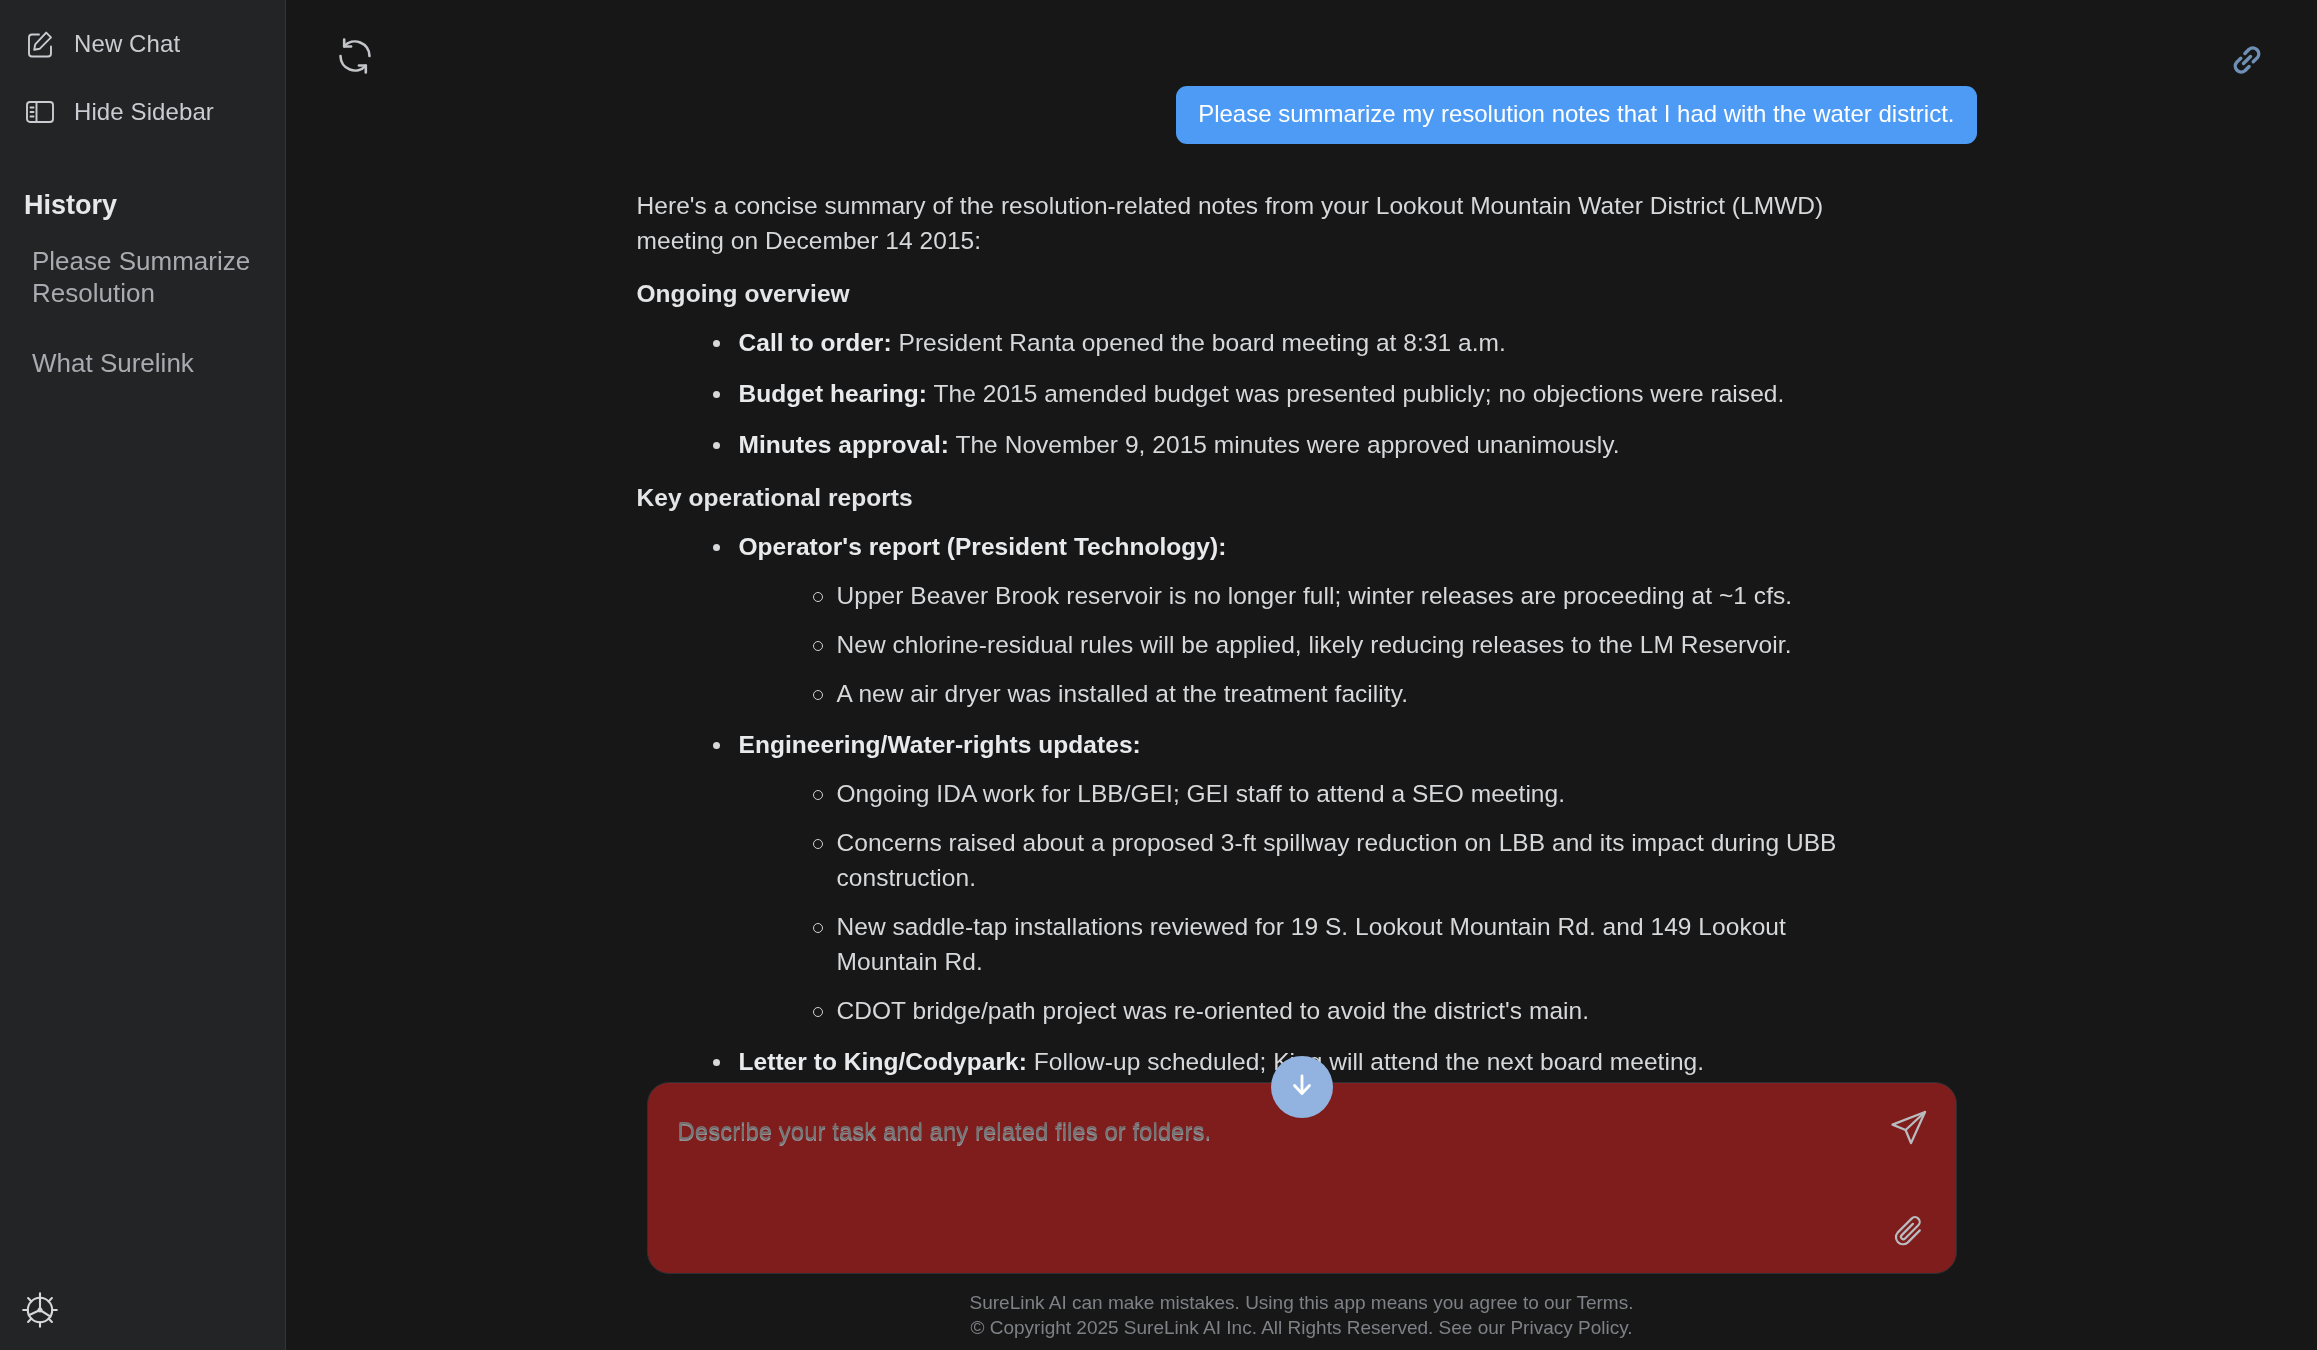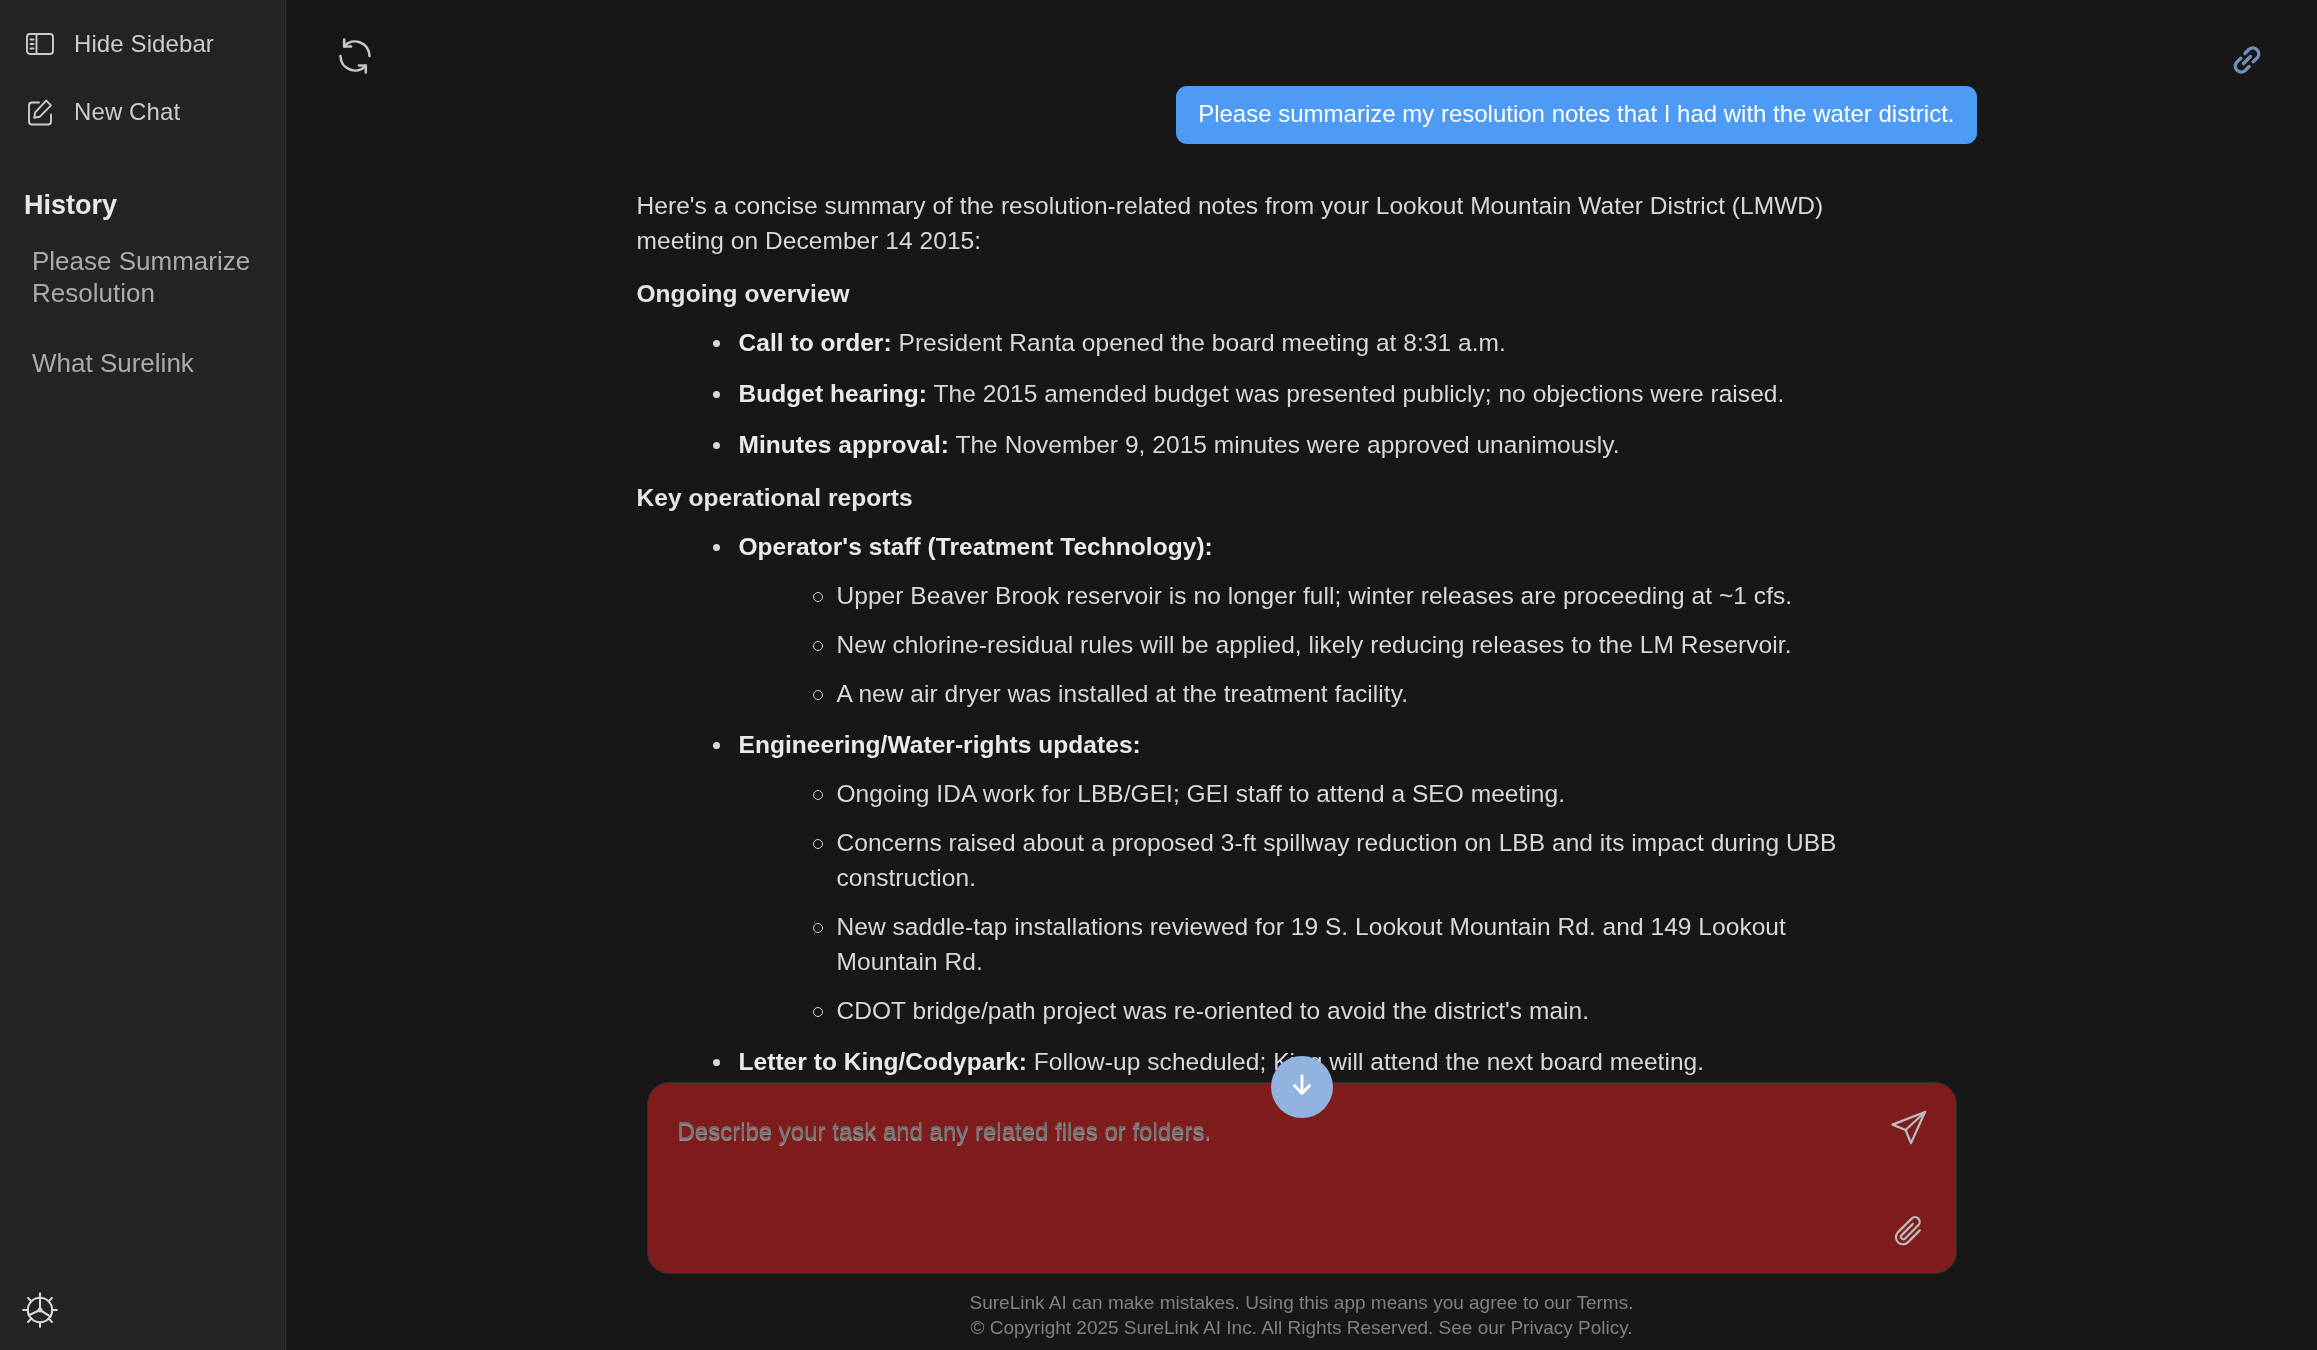--- a/index.html
+++ b/index.html
@@ -253,38 +253,38 @@
 </head>
 <body>
 
 <div class="app">
 
   <aside class="sidebar">
 
     <div class="side-btn">
       <span class="ico">
         <svg viewBox="0 0 32 32" width="32" height="32" fill="none" stroke="#c9ccd0" stroke-width="1.9" stroke-linecap="round" stroke-linejoin="round">
+          <path d="M27 18.5V25.5a3 3 0 0 1-3 3H8a3 3 0 0 1-3-3V9.5a3 3 0 0 1 3-3h7"></path>
+          <path d="M22.2 4.6l4.8 4.8L15.6 20.8l-5.4 1 1-5.4z"></path>
+        </svg>
+      </span>
+      <span class="lbl">New Chat</span>
+    </div>
+
+    <div class="side-btn">
+      <span class="ico">
+        <svg viewBox="0 0 32 32" width="32" height="32" fill="none" stroke="#c9ccd0" stroke-width="1.9" stroke-linecap="round" stroke-linejoin="round">
           <rect x="3" y="6" width="26" height="20" rx="3"></rect>
           <line x1="12.5" y1="6" x2="12.5" y2="26"></line>
           <line x1="6.5" y1="11.5" x2="9.5" y2="11.5"></line>
           <line x1="6.5" y1="16" x2="9.5" y2="16"></line>
           <line x1="6.5" y1="20.5" x2="9.5" y2="20.5"></line>
         </svg>
       </span>
       <span class="lbl">Hide Sidebar</span>
-    </div>
-
-    <div class="side-btn">
-      <span class="ico">
-        <svg viewBox="0 0 32 32" width="32" height="32" fill="none" stroke="#c9ccd0" stroke-width="1.9" stroke-linecap="round" stroke-linejoin="round">
-          <path d="M27 18.5V25.5a3 3 0 0 1-3 3H8a3 3 0 0 1-3-3V9.5a3 3 0 0 1 3-3h7"></path>
-          <path d="M22.2 4.6l4.8 4.8L15.6 20.8l-5.4 1 1-5.4z"></path>
-        </svg>
-      </span>
-      <span class="lbl">New Chat</span>
     </div>
 
     <div class="history-title">History</div>
 
     <div class="history-list">
       <div class="history-item">Please Summarize Resolution</div>
       <div class="history-item">What Surelink</div>
     </div>
 
     <div class="gear-wrap">
@@ -343,21 +343,21 @@
               <b>Budget hearing:</b><span> The 2015 amended budget was presented publicly; no objections were raised.</span>
             </li>
             <li>
               <b>Minutes approval:</b><span> The November 9, 2015 minutes were approved unanimously.</span>
             </li>
           </ul>
 
           <h3>Key operational reports</h3>
           <ul class="lvl1">
             <li>
-              <b>Operator's staff (Treatment Technology):</b>
+              <b>Operator's report (President Technology):</b>
               <ul class="lvl2">
                 <li>Upper Beaver Brook reservoir is no longer full; winter releases are proceeding at ~1 cfs.</li>
                 <li>New chlorine-residual rules will be applied, likely reducing releases to the LM Reservoir.</li>
                 <li>A new air dryer was installed at the treatment facility.</li>
               </ul>
             </li>
             <li>
               <b>Engineering/Water-rights updates:</b>
               <ul class="lvl2">
                 <li>Ongoing IDA work for LBB/GEI; GEI staff to attend a SEO meeting.</li>

